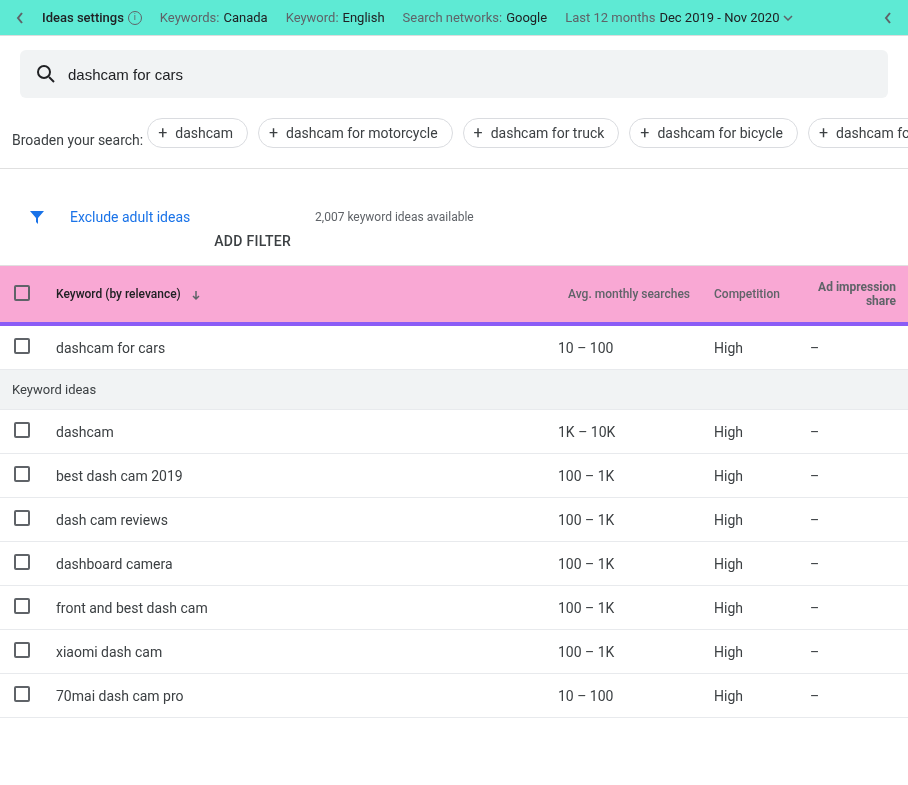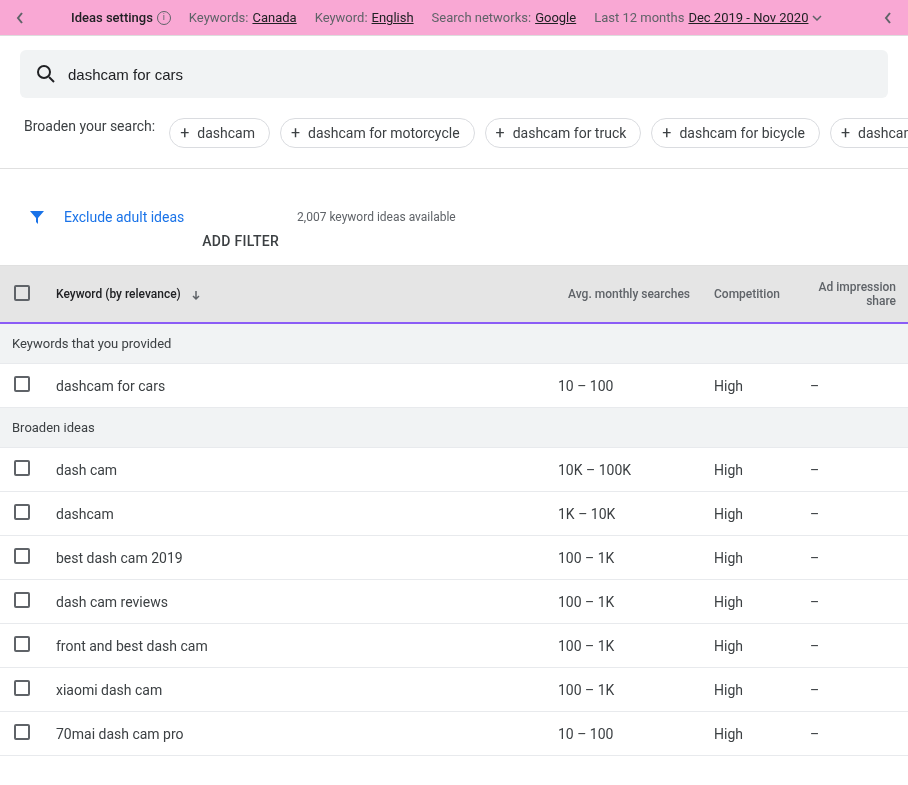--- a/index.html
+++ b/index.html
@@ -6,98 +6,97 @@
   body {
     font-family: Roboto, Arial, sans-serif;
     font-size: 13px;
     color: #3c4043;
     background: #fff;
     width: 908px;
   }
   .top-bar {
     display: flex;
     align-items: center;
-    background: #f9a8d4;
+    background: #5eead4;
     height: 36px;
     padding: 0 6px;
     border-bottom: 1px solid #ddd;
-    gap: 29px;
   }
   .chev-btn {
     width: 28px; height: 28px;
     display:flex; align-items:center; justify-content:center;
     cursor:pointer;
     color:#5f6368;
   }
   .settings-group {
     display:flex;
     align-items:center;
     gap: 18px;
     flex: 1;
     padding-left: 8px;
     overflow:hidden;
   }
   .setting-item { display:flex; align-items:center; gap:4px; font-size:13px; color:#5f6368; cursor:pointer; white-space:nowrap;}
-  .setting-item .val { color:#202124;text-decoration:underline; }
+  .setting-item .val { color:#202124; }
   .setting-item.first .label { color:#202124; font-weight:500;}
   .info-icon { width:14px; height:14px; border:1px solid #5f6368; border-radius:50%; display:inline-flex; align-items:center; justify-content:center; font-size:9px; color:#5f6368; line-height:1;}
   .date-caret { display:inline-flex; align-items:center; color:#5f6368; }
   .search-wrap { padding: 14px 20px 10px; }
   .search-box {
     background:#f1f3f4;
     border-radius:6px;
     height:48px;
     display:flex;
     align-items:center;
     padding:0 16px;
     gap:12px;
   }
   .search-box input {
     border:none; background:transparent; outline:none;
     font-size:15px; color:#202124; flex:1;
   }
   .broaden-row {
-    display:flex; align-items:flex-start; gap:10px;
-    padding: 10px 24px 20px;
+    display:flex; align-items:flex-end; 
+    padding: 10px 12px 20px;
     border-bottom:1px solid #e0e0e0;
     overflow:hidden;
     white-space:nowrap;
   }
   .broaden-label { font-size:14px; color:#3c4043; margin-right:4px;}
   .chip {
     border:1px solid #dadce0; border-radius:18px;
     padding: 6px 14px 6px 10px;
     display:flex; align-items:center; gap:8px;
     font-size:14px; color:#3c4043; cursor:pointer;
     flex-shrink:0;
   }
   .chip .plus { font-size:16px; line-height:1; color:#3c4043; }
   .filter-row {
-    display:flex; align-items:center; gap:18px;
+    display:flex; align-items:center; gap:24px;
     padding: 16px 20px 16px 28px;
     border-bottom:1px solid #e0e0e0;
   }
   .funnel { color:#1a73e8; }
   .link-blue { color:#1a73e8; font-size:14px; cursor:pointer;}
   .add-filter { color:#3c4043; font-weight:500; font-size:14px; letter-spacing:0.3px; cursor:pointer;margin-top:48px;}
   .ideas-count { color:#5f6368; font-size:12px;}
   table { width:100%; border-collapse:collapse; }
   thead th {
     font-size:12px; font-weight:500; color:#5f6368;
     text-align:left; padding: 14px 12px;
-    border-bottom:2px solid #8b5cf6;
-    background:#e5e5e5;
+    border-bottom:4px solid #8b5cf6;
+    background:#f9a8d4;
     vertical-align:middle;
   }
   thead th.right { text-align:right; }
   .col-check { width:44px; text-align:center !important; }
   .col-keyword { width:auto; }
   .col-searches { width:156px; }
   .col-comp { width:96px; }
-  .col-impr { width:110px; }
+  .col-impr { width:110px;font-weight:bold; }
   .section-row td {
     background:#f1f3f4; font-size:13px; color:#3c4043;
     padding:12px 12px; border-bottom:1px solid #e8eaed;
   }
   tbody tr.data-row td {
     padding:12px 12px; font-size:14px; color:#3c4043;
     border-bottom:1px solid #e8eaed; background:#fff;
   }
   tbody tr.data-row td.right { text-align:left; }
   .chk {
@@ -209,39 +208,29 @@
               <path d="M6 2 V10 M3 7 L6 10 L9 7" stroke="#5f6368" stroke-width="1.5" fill="none"></path>
             </svg>
         </span>
       </th>
       <th class="col-searches right"><span>Avg. monthly searches</span></th>
       <th class="col-comp"><span>Competition</span></th>
       <th class="col-impr right"><span>Ad impression share</span></th>
     </tr>
   </thead>
   <tbody id="table-body">
-      <tr class="section-row">
-        <td colspan="5">Keywords that you provided</td>
-      </tr>
       <tr class="data-row">
         <td class="col-check" style="text-align:center;"><span class="chk"></span></td>
         <td>dashcam for cars</td>
         <td class="right">10 – 100</td>
         <td>High</td>
         <td class="right">–</td>
       </tr>
       <tr class="section-row">
-        <td colspan="5">Broaden ideas</td>
-      </tr>
-      <tr class="data-row">
-        <td class="col-check" style="text-align:center;"><span class="chk"></span></td>
-        <td>dash cam</td>
-        <td class="right">10K – 100K</td>
-        <td>High</td>
-        <td class="right">–</td>
+        <td colspan="5">Keyword ideas</td>
       </tr>
       <tr class="data-row">
         <td class="col-check" style="text-align:center;"><span class="chk"></span></td>
         <td>dashcam</td>
         <td class="right">1K – 10K</td>
         <td>High</td>
         <td class="right">–</td>
       </tr>
       <tr class="data-row">
         <td class="col-check" style="text-align:center;"><span class="chk"></span></td>
@@ -252,20 +241,27 @@
       </tr>
       <tr class="data-row">
         <td class="col-check" style="text-align:center;"><span class="chk"></span></td>
         <td>dash cam reviews</td>
         <td class="right">100 – 1K</td>
         <td>High</td>
         <td class="right">–</td>
       </tr>
       <tr class="data-row">
         <td class="col-check" style="text-align:center;"><span class="chk"></span></td>
+        <td>dashboard camera</td>
+        <td class="right">100 – 1K</td>
+        <td>High</td>
+        <td class="right">–</td>
+      </tr>
+      <tr class="data-row">
+        <td class="col-check" style="text-align:center;"><span class="chk"></span></td>
         <td>front and best dash cam</td>
         <td class="right">100 – 1K</td>
         <td>High</td>
         <td class="right">–</td>
       </tr>
       <tr class="data-row">
         <td class="col-check" style="text-align:center;"><span class="chk"></span></td>
         <td>xiaomi dash cam</td>
         <td class="right">100 – 1K</td>
         <td>High</td>

